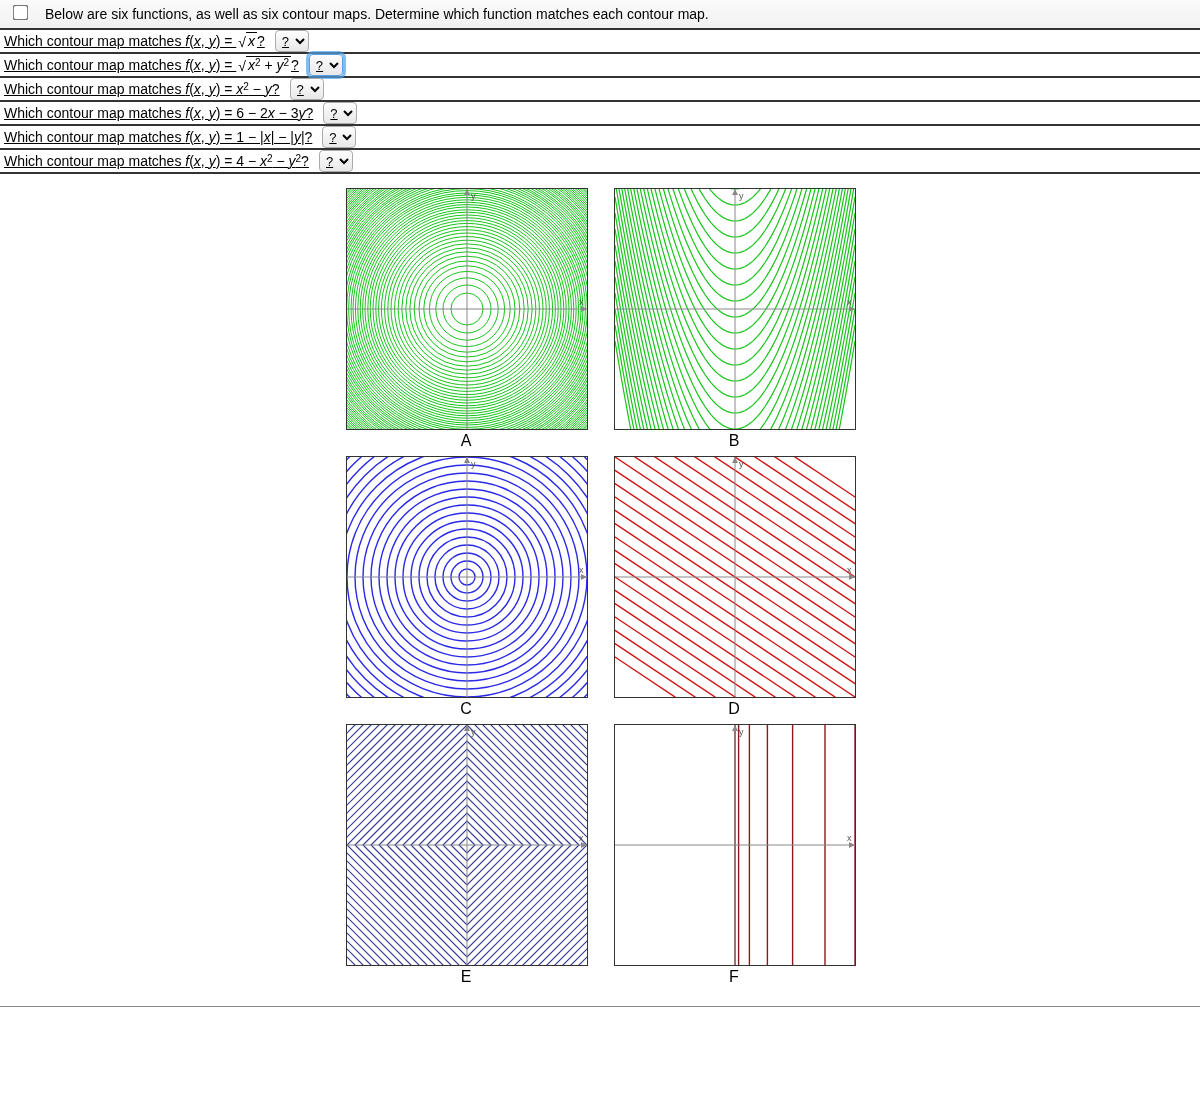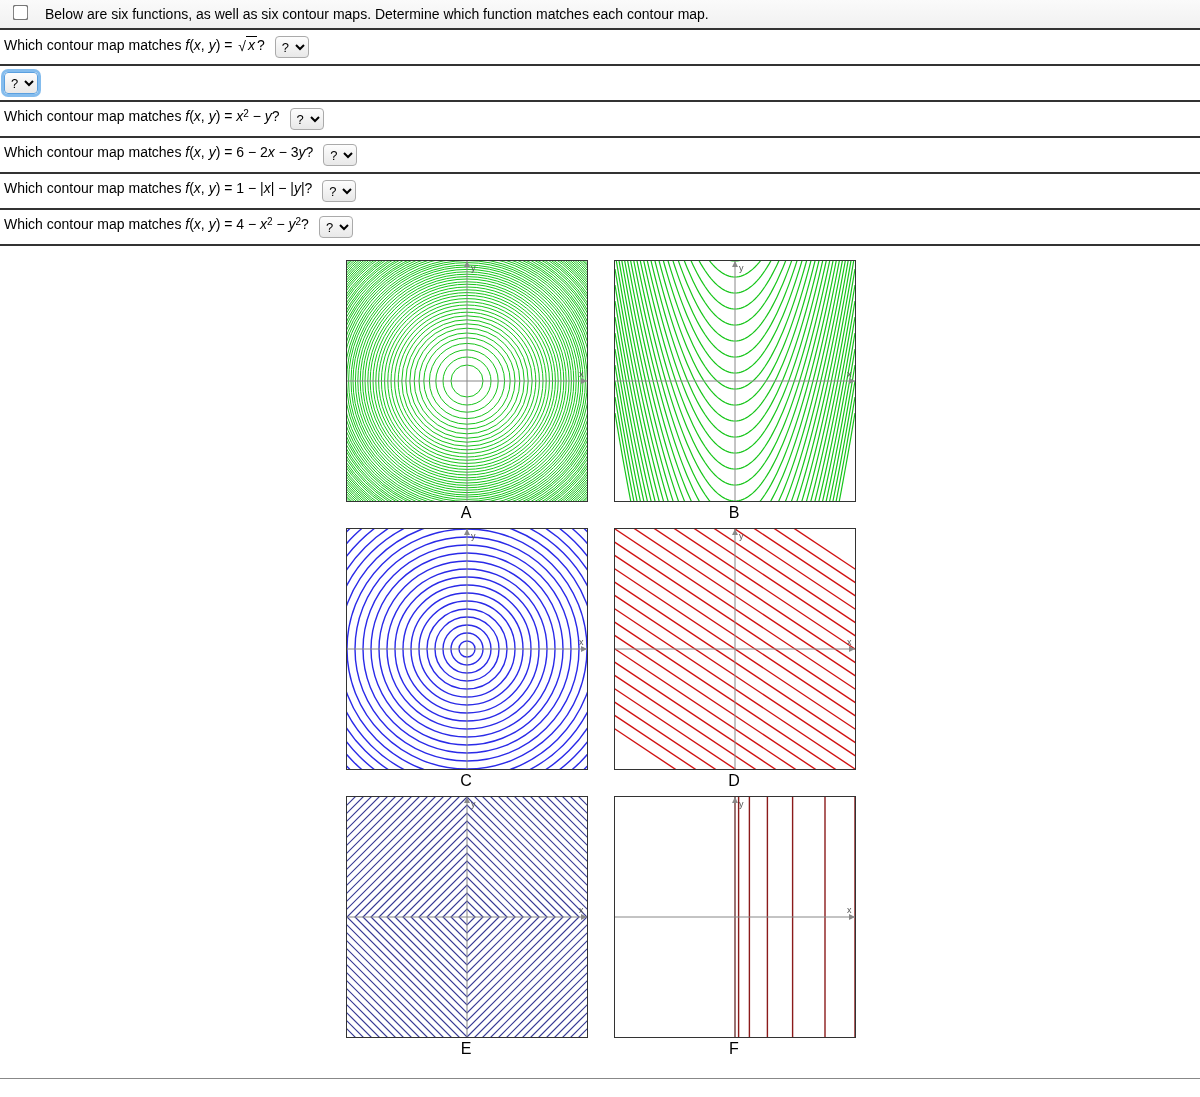--- a/index.html
+++ b/index.html
@@ -17,22 +17,24 @@
     padding: 6px 4px 6px 4px;
     border-bottom: 2px solid #333;
     background: linear-gradient(#fafafa,#f1f1f1);
   }
   .intro-row input[type=checkbox]{
     margin: 0 18px 0 10px;
     transform: scale(1.2);
   }
   .q-row {
     display: flex;
-    padding: 6px 4px;
+    align-items: center;
+    padding: 0 4px;
     border-bottom: 2px solid #333;
+    text-decoration: underline;
   }
   .q-text {
     padding-right: 10px;
     white-space: nowrap;
   }
   .q-text i { font-style: italic; }
   .sqrt { display:inline-block; position:relative; padding-left:2px;}
   .sqrt .bar { border-top:1px solid #000; padding:0 2px 0 2px; display:inline-block; }
   .sqrt::before { content:"\221A"; vertical-align: -1px;}
   sup { font-size: 10px; vertical-align: 4px;}
@@ -69,20 +71,21 @@
   <input type="checkbox" style="">
   <span>Below are six functions, as well as six contour maps. Determine which function matches each contour map.</span>
 </div>
 
 <div id="questions">
     <div class="q-row">
       <span class="q-text">Which contour map matches <i>f</i>(<i>x</i>, <i>y</i>) = <span class="sqrt"><span class="bar"><i>x</i></span></span>?</span>
       <select class="answer"><option>?</option></select>
     </div>
     <div class="q-row">
+      <span class="q-text">Which contour map matches <i>f</i>(<i>x</i>, <i>y</i>) = <span class="sqrt"><span class="bar"><i>x</i><sup>2</sup> + <i>y</i><sup>2</sup></span></span>?</span>
       <select class="answer focused"><option>?</option></select>
     </div>
     <div class="q-row">
       <span class="q-text">Which contour map matches <i>f</i>(<i>x</i>, <i>y</i>) = <i>x</i><sup>2</sup> − <i>y</i>?</span>
       <select class="answer"><option>?</option></select>
     </div>
     <div class="q-row">
       <span class="q-text">Which contour map matches <i>f</i>(<i>x</i>, <i>y</i>) = 6 − 2<i>x</i> − 3<i>y</i>?</span>
       <select class="answer"><option>?</option></select>
     </div>

